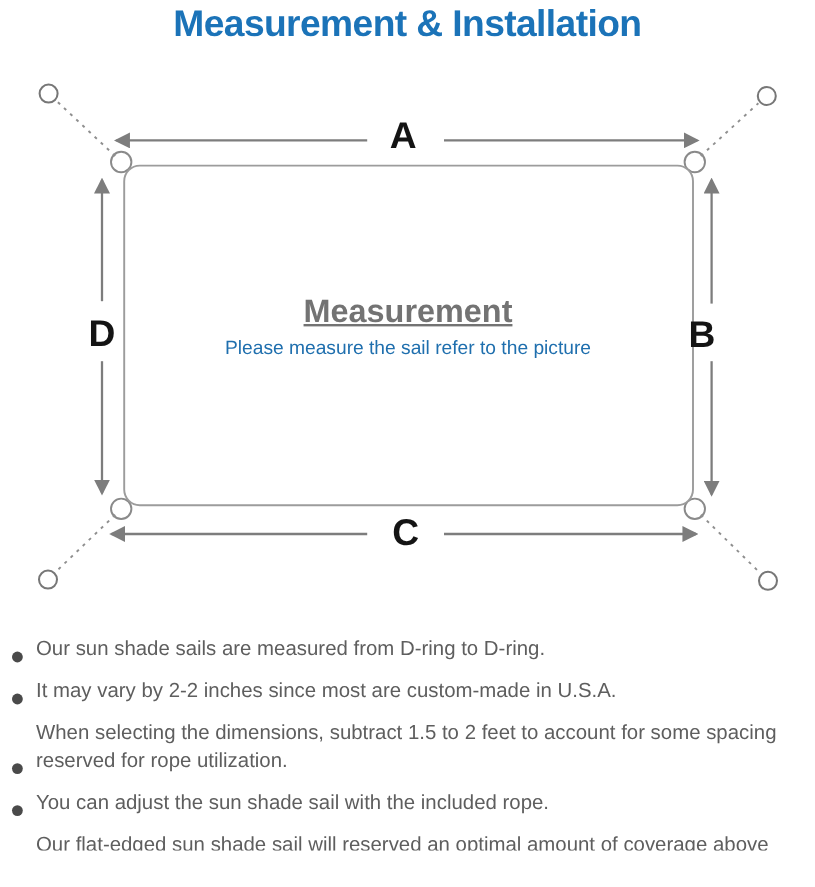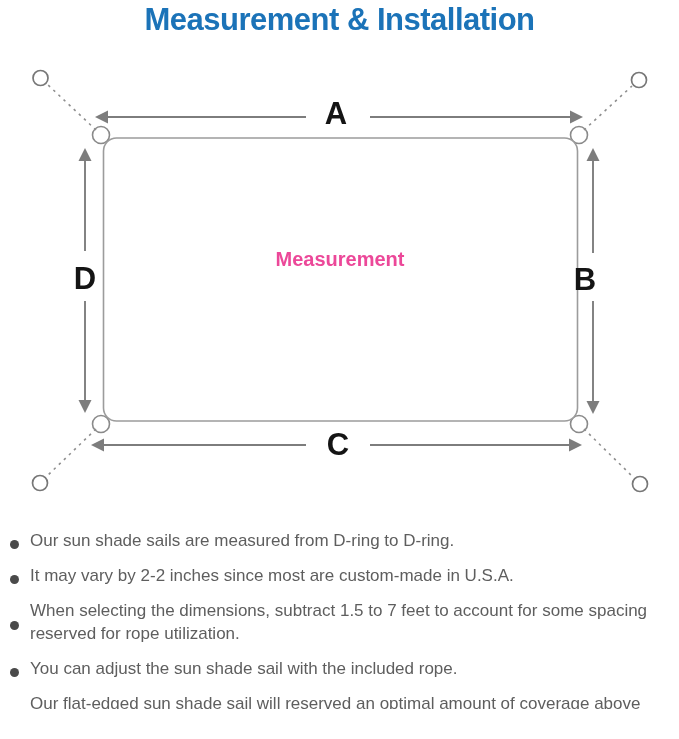--- a/index.html
+++ b/index.html
@@ -29,40 +29,41 @@
     left:0;
   }
   .center-text{
     position:absolute;
     left:103px;
     width:474px;
     top:243px;
     text-align:center;
   }
   .ct-title{
-    font-size:20px;
+    font-size:27px;
     line-height:32px;
     font-weight:bold;
-    color:#ec4899;
+    color:#737373;
+    text-decoration:underline;
   }
   .ct-sub{
     margin-top:6px;
     font-size:16px;
     line-height:20px;
     color:#1f6fae;
   }
   .bullets{
     position:absolute;
     top:529px;
     left:10px;
     right:16px;
   }
   .bullet{
     display:flex;
-    align-items:center;
+    align-items:flex-end;
     gap:11px;
     margin-bottom:12px;
   }
   .dot{
     flex:0 0 9px;
     width:9px;
     height:9px;
     margin-top:7px;
     border-radius:50%;
     background:#4a4a4a;
@@ -117,34 +118,35 @@
     <line x1="593" y1="301" x2="593" y2="412" stroke="#7d7d7d" stroke-width="1.9" marker-end="url(#arrow)"></line>
 
     <text x="336" y="113" text-anchor="middle" dominant-baseline="central" font-family="Liberation Sans, sans-serif" font-size="31" font-weight="bold" fill="#141414">A</text>
     <text x="585" y="279" text-anchor="middle" dominant-baseline="central" font-family="Liberation Sans, sans-serif" font-size="31" font-weight="bold" fill="#141414">B</text>
     <text x="338" y="444" text-anchor="middle" dominant-baseline="central" font-family="Liberation Sans, sans-serif" font-size="31" font-weight="bold" fill="#141414">C</text>
     <text x="85" y="278" text-anchor="middle" dominant-baseline="central" font-family="Liberation Sans, sans-serif" font-size="31" font-weight="bold" fill="#141414">D</text>
   </svg>
 
   <div class="center-text">
     <div class="ct-title">Measurement</div>
+    <div class="ct-sub">Please measure the sail refer to the picture</div>
   </div>
 
   <div class="bullets">
     <div class="bullet">
       <span class="dot"></span>
       <span class="btext">Our sun shade sails are measured from D-ring to D-ring.</span>
     </div>
     <div class="bullet">
       <span class="dot"></span>
       <span class="btext">It may vary by 2-2 inches since most are custom-made in U.S.A.</span>
     </div>
     <div class="bullet">
       <span class="dot"></span>
-      <span class="btext">When selecting the dimensions, subtract 1.5 to 7 feet to account for some spacing reserved for rope utilization.</span>
+      <span class="btext">When selecting the dimensions, subtract 1.5 to 2 feet to account for some spacing reserved for rope utilization.</span>
     </div>
     <div class="bullet">
       <span class="dot"></span>
       <span class="btext">You can adjust the sun shade sail with the included rope.</span>
     </div>
     <div class="bullet">
       <span class="dot"></span>
       <span class="btext">Our flat-edged sun shade sail will reserved an optimal amount of coverage above the area it’ s placed.</span>
     </div>
   </div>

